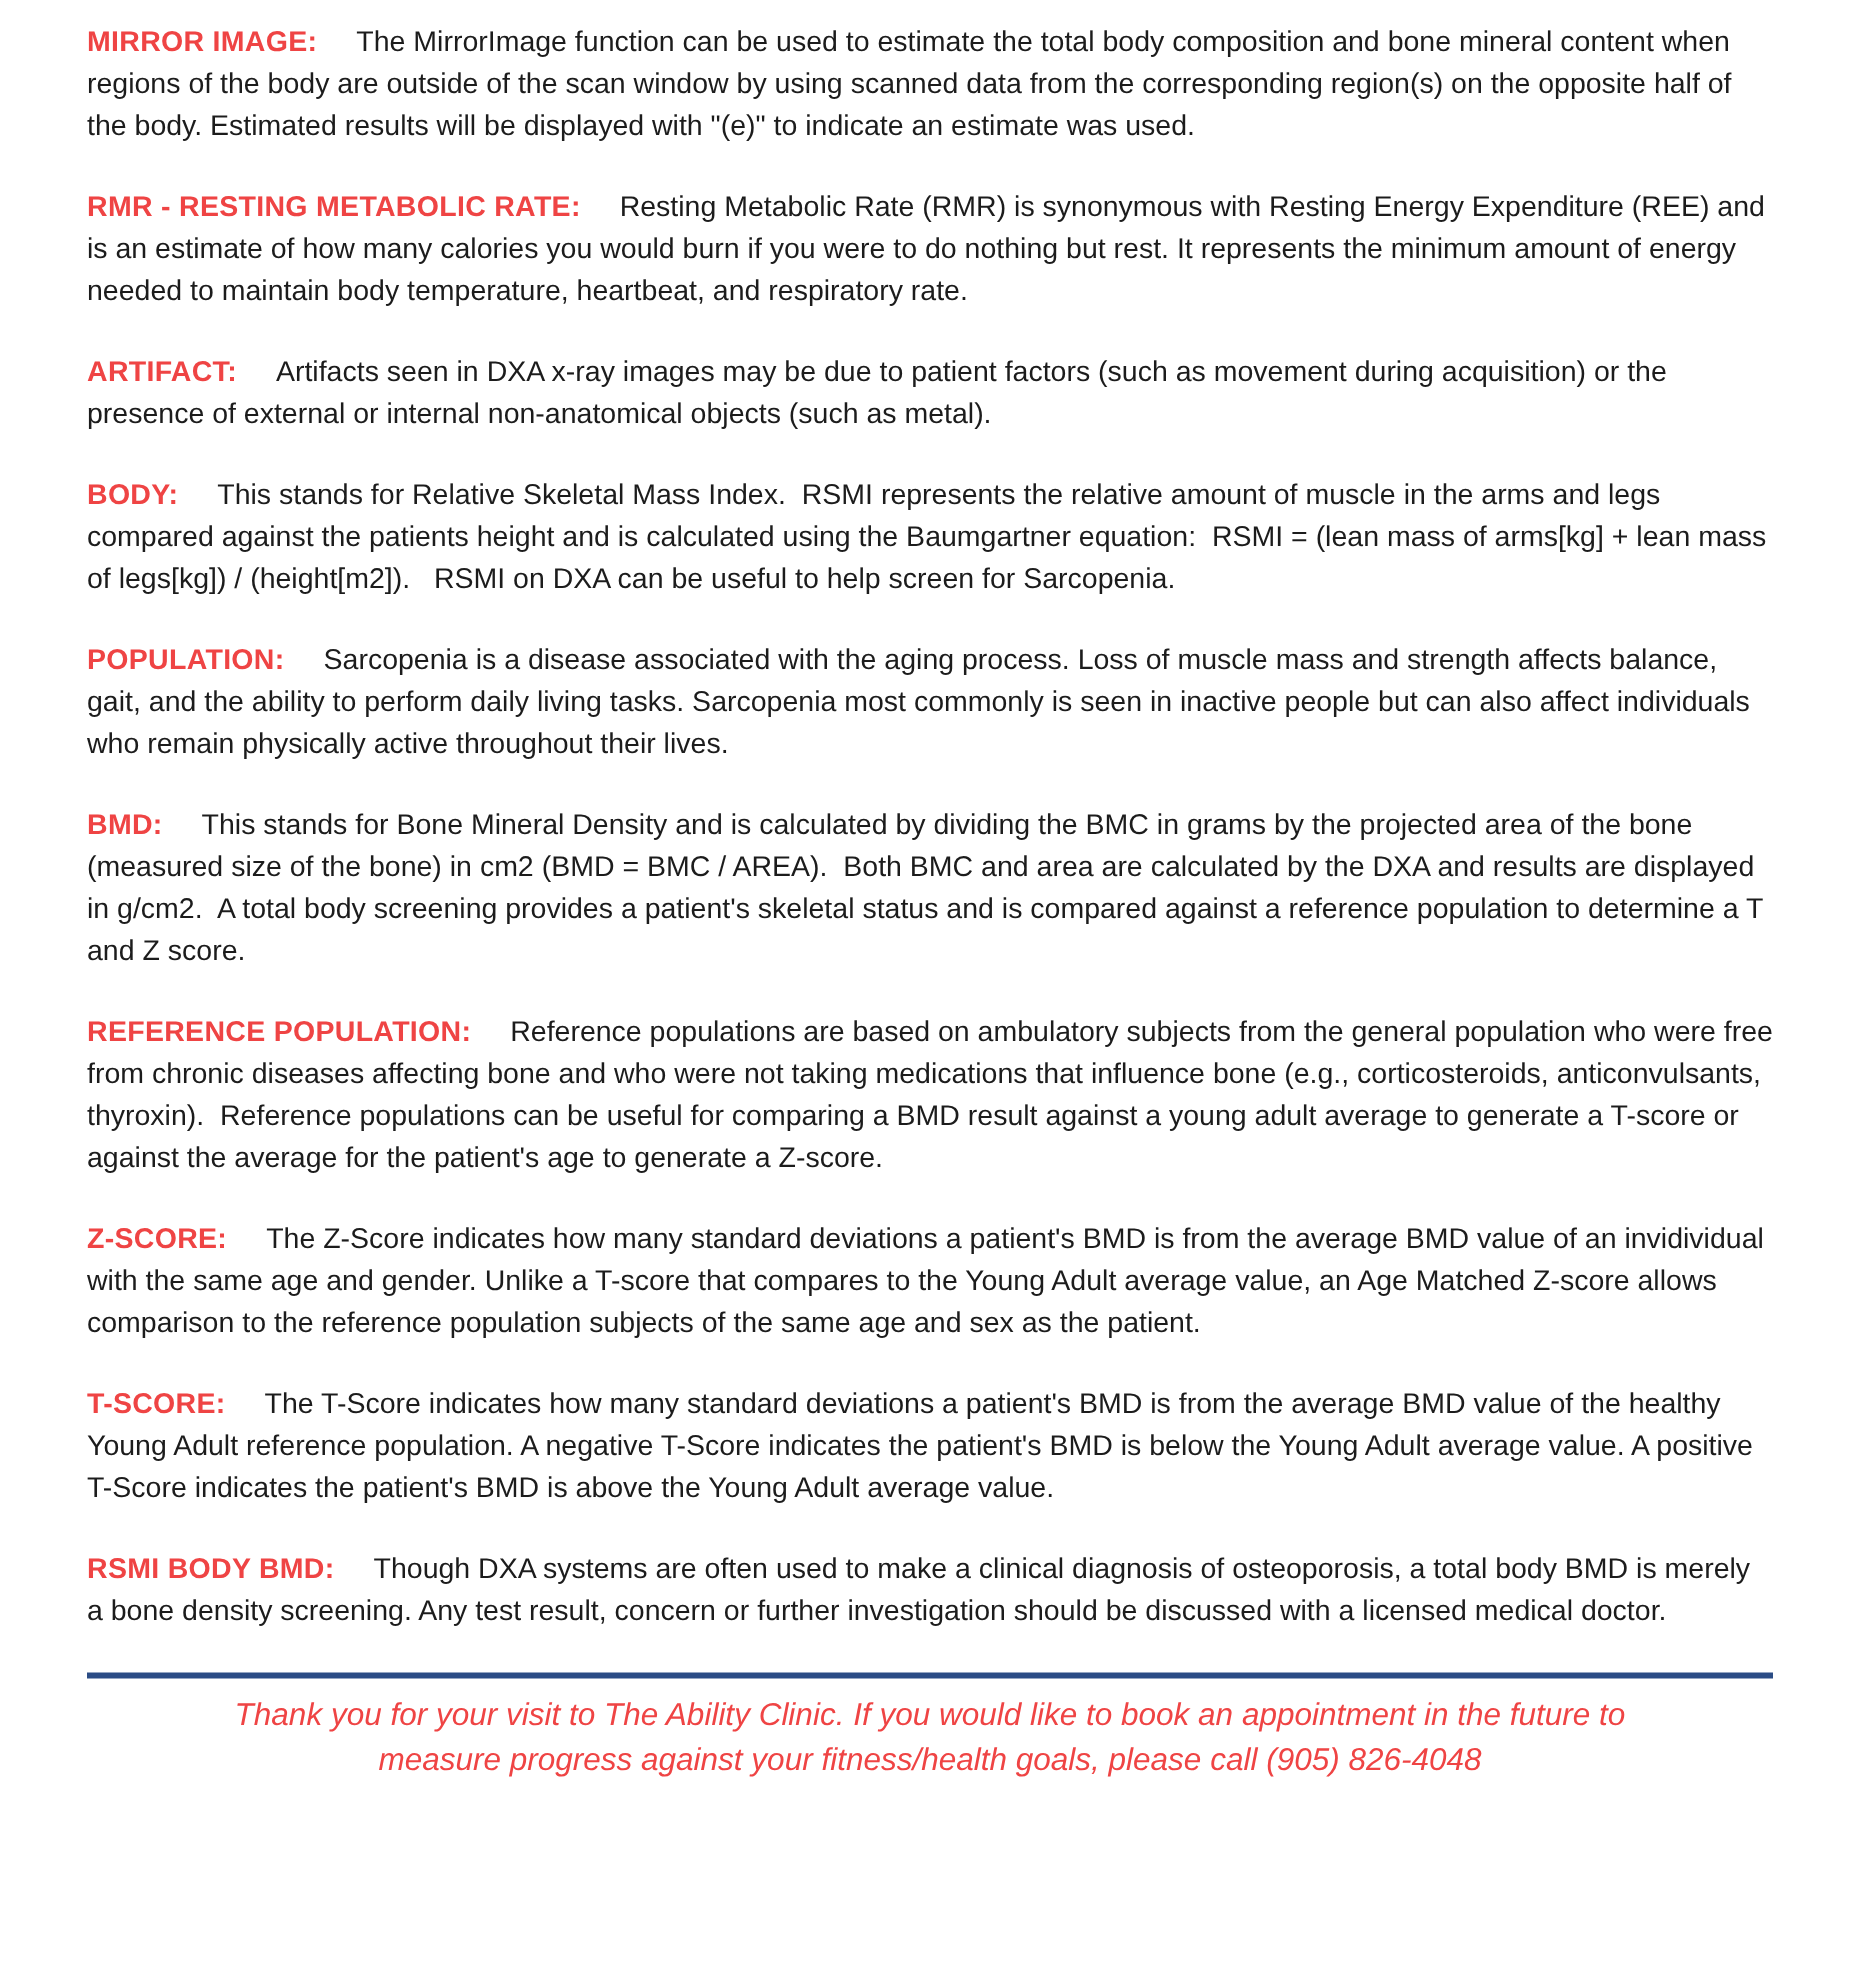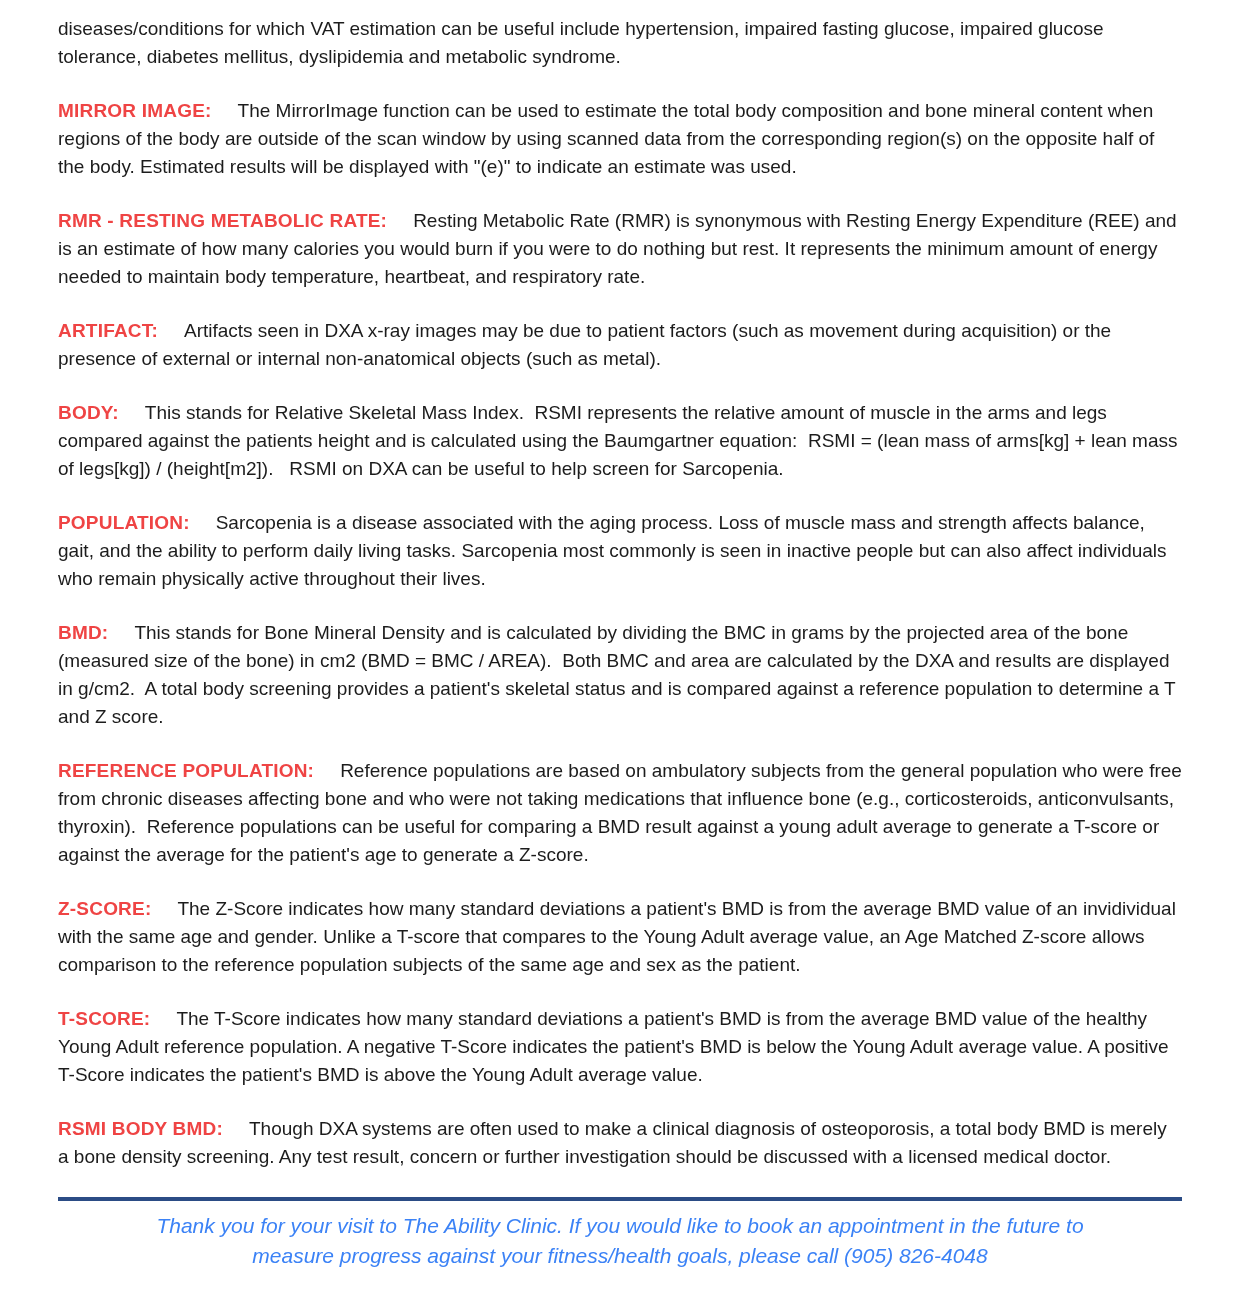--- a/index.html
+++ b/index.html
@@ -35,29 +35,28 @@
     height: 4px;
     background: #2B4C85;
     margin: 6px 0 10px 0;
     border: none;
   }
   .footer {
     text-align: center;
     font-style: italic;
     font-size: 21px;
     line-height: 30px;
-    color: #3b82f6;
+    color: #ef4444;
   }
 </style>
 </head>
 <body>
 
 <div class="doc">
 
-  <p class="para"><span>diseases/conditions for which VAT estimation can be useful include hypertension, impaired fasting glucose, impaired glucose tolerance, diabetes mellitus, dyslipidemia and metabolic syndrome.</span></p>
 
   <p class="para"><span class="term">MIRROR IMAGE:</span><span>The MirrorImage function can be used to estimate the total body composition and bone mineral content when regions of the body are outside of the scan window by using scanned data from the corresponding region(s) on the opposite half of the body. Estimated results will be displayed with "(e)" to indicate an estimate was used.</span></p>
 
   <p class="para"><span class="term">RMR - RESTING METABOLIC RATE:</span><span>Resting Metabolic Rate (RMR) is synonymous with Resting Energy Expenditure (REE) and is an estimate of how many calories you would burn if you were to do nothing but rest. It represents the minimum amount of energy needed to maintain body temperature, heartbeat, and respiratory rate.</span></p>
 
   <p class="para"><span class="term">ARTIFACT:</span><span>Artifacts seen in DXA x-ray images may be due to patient factors (such as movement during acquisition) or the presence of external or internal non-anatomical objects (such as metal).</span></p>
 
   <p class="para"><span class="term">BODY:</span><span>This stands for Relative Skeletal Mass Index.  RSMI represents the relative amount of muscle in the arms and legs compared against the patients height and is calculated using the Baumgartner equation:  RSMI = (lean mass of arms[kg] + lean mass of legs[kg]) / (height[m2]).   RSMI on DXA can be useful to help screen for Sarcopenia.</span></p>
 
   <p class="para"><span class="term">POPULATION:</span><span>Sarcopenia is a disease associated with the aging process. Loss of muscle mass and strength affects balance, gait, and the ability to perform daily living tasks. Sarcopenia most commonly is seen in inactive people but can also affect individuals who remain physically active throughout their lives.</span></p>

